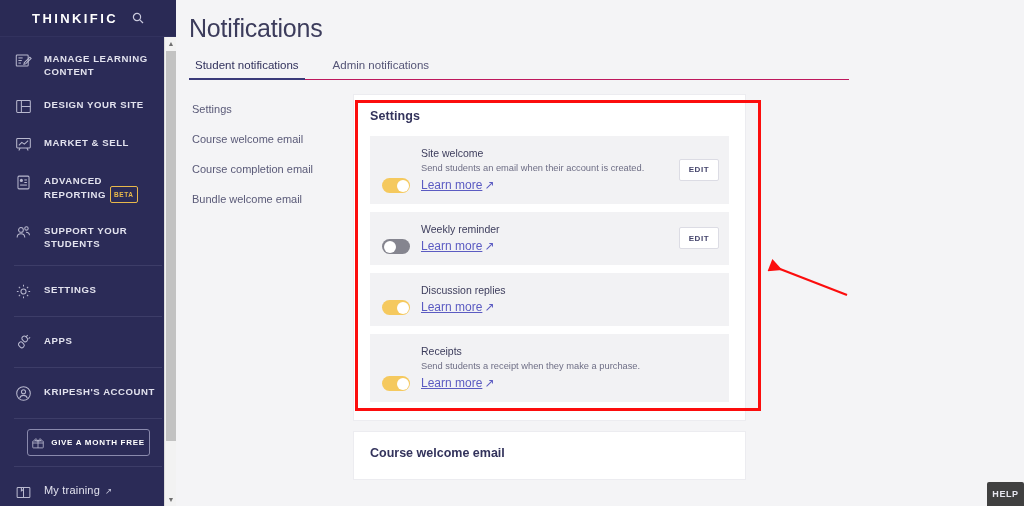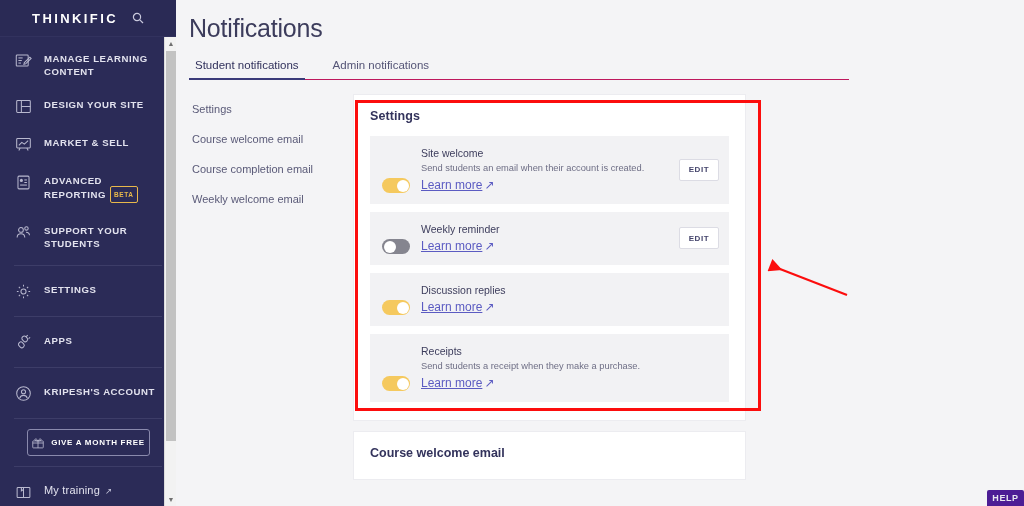--- a/index.html
+++ b/index.html
@@ -175,21 +175,21 @@
   
   .annot-box {
     position: absolute; left: 355px; top: 100px;
     width: 406px; height: 311px;
     border: 3px solid #fc0d0d; pointer-events: none;
   }
   .annot-arrow { position: absolute; left: 755px; top: 250px; pointer-events: none; }
 
   .help-btn {
     position: absolute; right: 0px; bottom: 0px;
-    width: 37px; height: 16px; background: #4c1d95;
+    width: 37px; height: 24px; background: #404040;
     display: flex; align-items: center; justify-content: center;
     color: #e6e6ef; font-size: 9px; font-weight: 700; letter-spacing: .6px;
     cursor: pointer; border-radius: 2px 2px 0 0;
   }
 </style>
 </head>
 <body>
 
 <div id="app">
 
@@ -355,21 +355,21 @@
       <div class="tab active">Student notifications</div>
       <div class="tab">Admin notifications</div>
     </div>
 
     <div class="content-row">
 
       <div class="subnav">
         <div class="subnav-item">Settings</div>
         <div class="subnav-item">Course welcome email</div>
         <div class="subnav-item">Course completion email</div>
-        <div class="subnav-item">Weekly welcome email</div>
+        <div class="subnav-item">Bundle welcome email</div>
       </div>
 
       <div class="card-col">
 
         <div class="card">
           <div class="card-title">Settings</div>
 
           <div class="setting-row">
             <div class="toggle on">
                 <span class="knob"></span>

